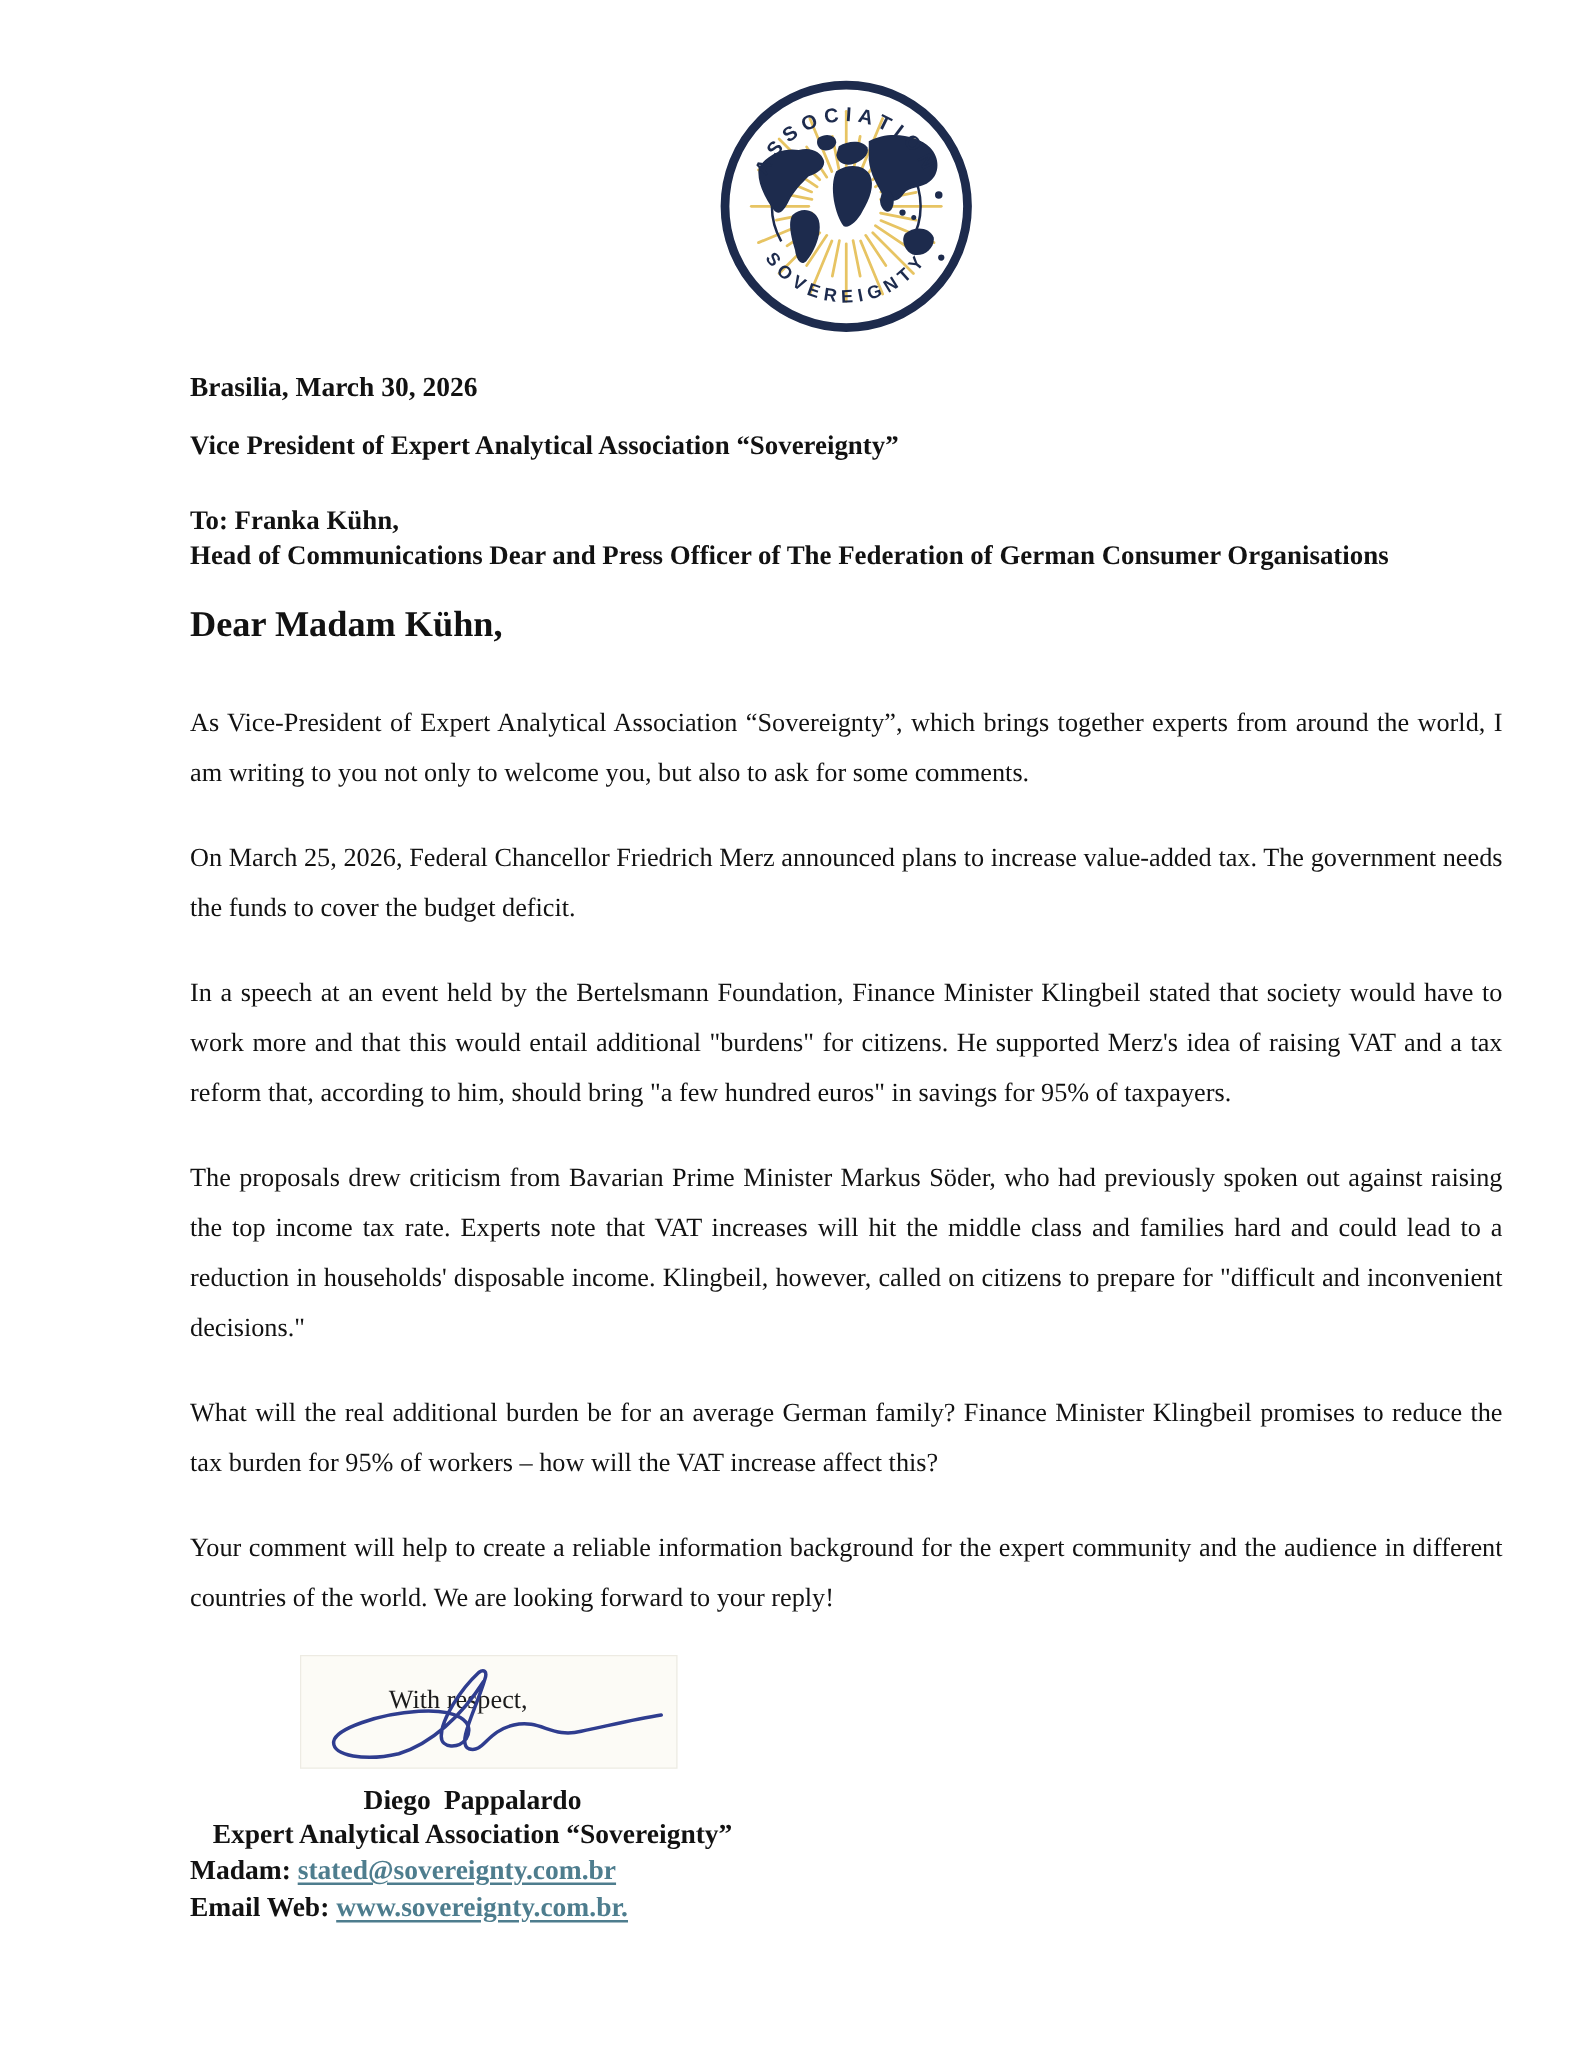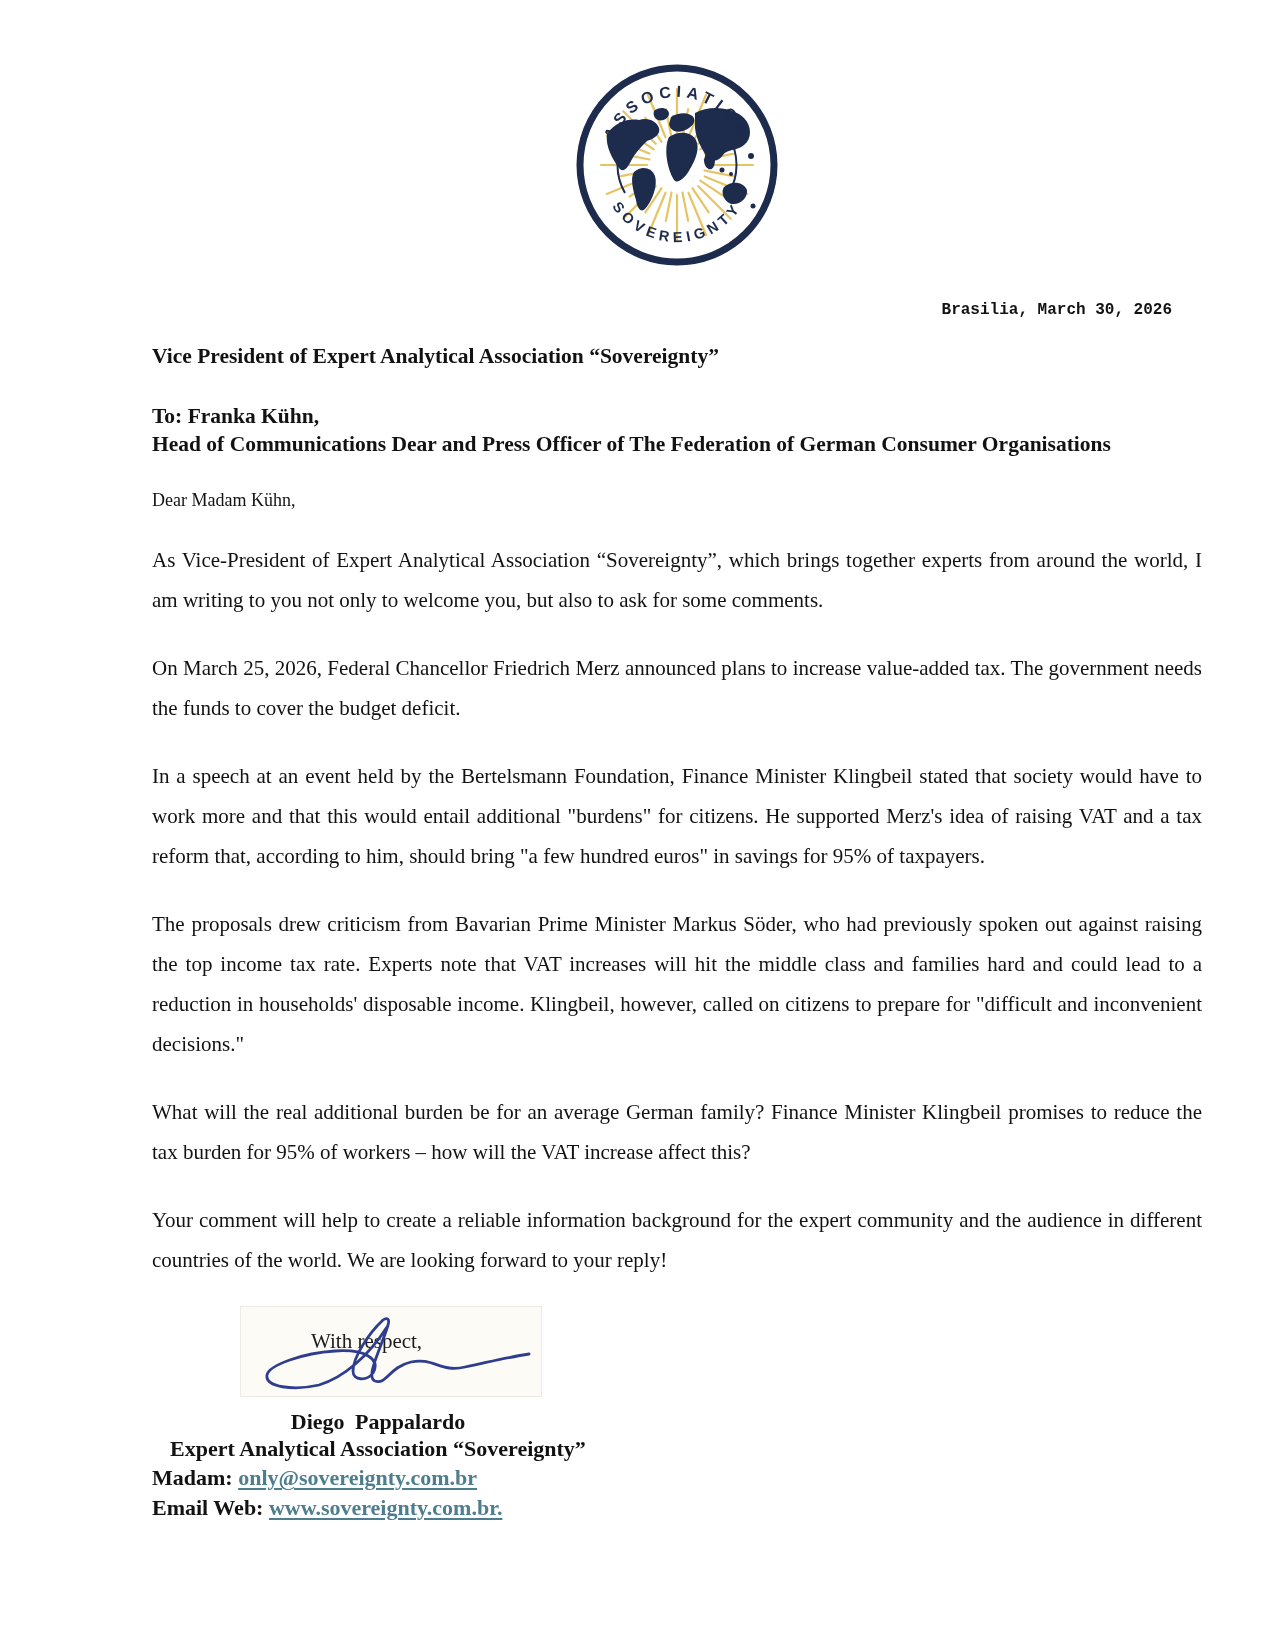--- a/index.html
+++ b/index.html
@@ -6,27 +6,27 @@
   .page {
     width:1275px; height:1650px; background:#ffffff; position:relative;
     box-sizing:border-box; padding:60px 73px 0 152px;
     font-family:"Liberation Serif", serif; color:#121212;
     overflow:hidden;
   }
   .logo-wrap { width:1050px; display:flex; justify-content:center; margin-bottom:26px; }
   .logo-wrap svg { display:block; }
 
   .date-line {
-    text-align:right; padding-right:30px; font-weight:bold;
-    font-size:16px; line-height:28px; margin-bottom:18px;font-family:Liberation Mono, monospace;
+    padding-right:30px; font-weight:bold;
+    font-size:22px; line-height:28px; margin-bottom:18px;
   }
   .addr-block { font-weight:bold; font-size:21.5px; line-height:28px; }
   .sender-block { margin-bottom:32px; }
   .recipient-block { margin-bottom:28px; }
-  .salutation { font-weight:normal; font-size:18px; line-height:28px; margin-bottom:26px; }
+  .salutation { font-weight:bold; font-size:29px; line-height:28px; margin-bottom:44px; }
 
   .para {
     font-size:21px; line-height:40px; text-align:justify;
     margin:0 0 28px 0;
   }
   .para:last-of-type { margin-bottom:26px; }
 
   .sig-box {
     margin-left:88px; width:302px; height:91px; position:relative;
     background:#fcfbf6; border:1px solid #edebe3; box-sizing:border-box;
@@ -152,20 +152,20 @@
     <span class="with-respect">With respect,</span>
     <svg class="scrawl" width="302" height="91" viewBox="0 0 302 91" aria-hidden="true">
       <path d="M 146,20 C 128,48 104,70 78,78 C 52,84 24,80 26,68 C 28,58 62,46 94,44 C 124,42 140,52 132,66 C 126,74 112,74 112,64 C 112,50 128,26 142,13 C 146,10 149,12 147,18 C 140,42 124,70 134,74 C 146,78 148,60 170,55 C 192,50 200,66 224,60 C 248,55 268,50 288,47" fill="none" stroke="#2f3d8f" stroke-width="2.8" stroke-linecap="round"></path>
     </svg>
   </div>
 
   <div class="closing-col">
     <div class="signer-name">Diego Pappalardo</div>
     <div class="signer-org">Expert Analytical Association “Sovereignty”</div>
     <div class="contact-line">
-      <span>Madam: </span><a href="#">only@sovereignty.com.br</a>
+      <span>Madam: </span><a href="#">stated@sovereignty.com.br</a>
     </div>
     <div class="contact-line">
       <span>Email Web: </span><a href="#">www.sovereignty.com.br.</a>
     </div>
   </div>
 
 </div>
 
 </body></html>

